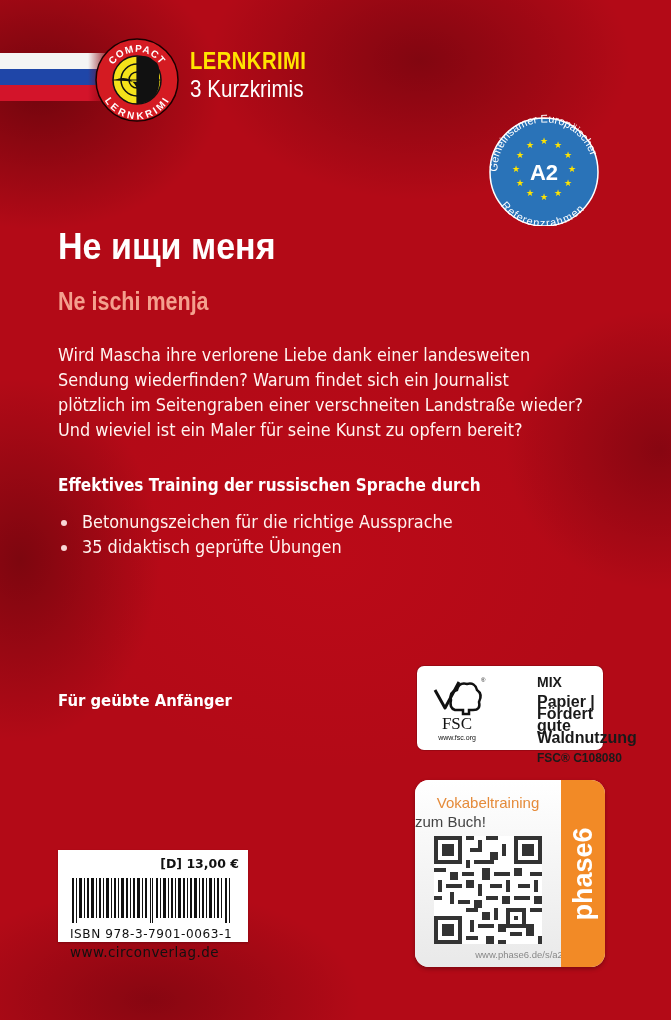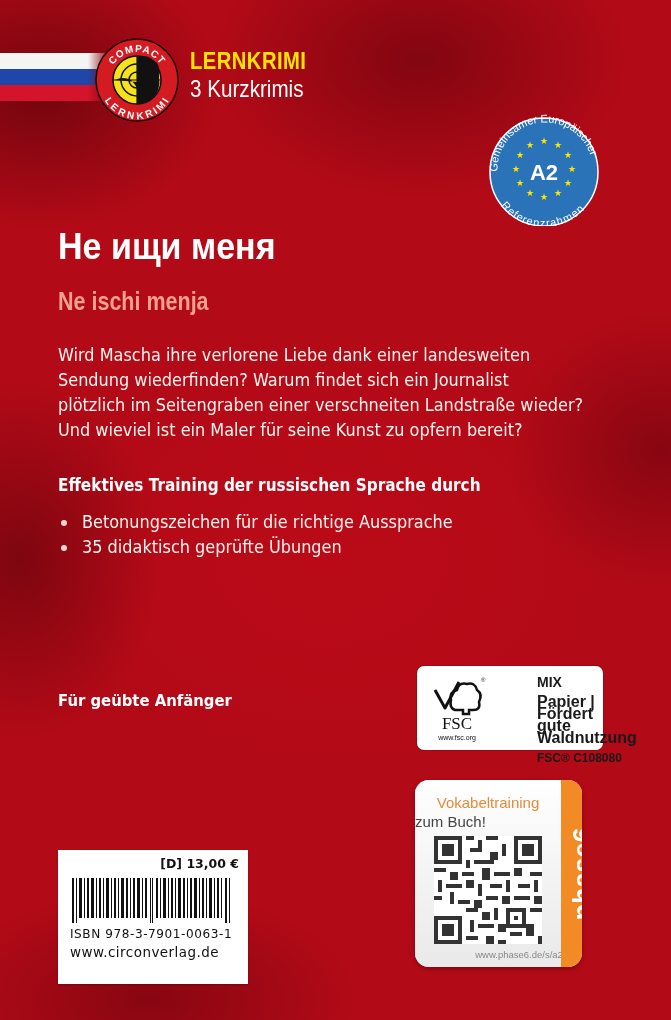--- a/index.html
+++ b/index.html
@@ -61,37 +61,37 @@
   .fsc { left: 417px; top: 666px; width: 186px; height: 84px; background: #ffffff; border-radius: 7px;
     box-shadow: 0 0 0 1px rgba(0,0,0,0.15); }
   .fsc-logo { position: absolute; left: 12px; top: 8px; width: 58px; height: 70px; }
   .fsc-text { position: absolute; left: 78px; top: 8px; width: 104px; color: #1a1a1a;
     font-family: "Liberation Sans", sans-serif; margin-left: 42px; }
   .fsc-mix { font-size: 14px; font-weight: bold; line-height: 16px; }
   .fsc-desc { font-size: 16px; font-weight: bold; line-height: 12px; margin-top: 6px; }
   .fsc-code { font-size: 12px; font-weight: bold; line-height: 16px; margin-top: 6px; white-space: nowrap; }
 
   
-  .p6 { left: 415px; top: 780px; width: 167px; height: 187px; border-radius: 14px; overflow: hidden;
+  .p6 { left: 415px; top: 780px; width: 190px; height: 187px; border-radius: 14px; overflow: hidden;
     background: #f4f4f4; box-shadow: 0 2px 4px rgba(0,0,0,0.3); }
   .p6-main { position: absolute; left: 0; top: 0; width: 146px; height: 187px;
     background: linear-gradient(180deg, #ffffff, #e9e9e9); }
   .p6-side { position: absolute; left: 146px; top: 0; width: 44px; height: 187px; background: #f28a26; }
   .p6-brand { position: absolute; left: 22px; top: 94px; transform: translate(-50%, -50%) rotate(-90deg);
     color: #ffffff; font-weight: bold; font-size: 27px; font-family: "Liberation Sans", sans-serif; white-space: nowrap; }
   .p6-head1 { position: absolute; left: 0; width: 146px; top: 14px; text-align: center; color: #e58b3a;
     font-size: 15px; font-family: "Liberation Sans", sans-serif; }
   .p6-head2 { position: absolute; left: 0; width: 146px; top: 33px; text-align: left; color: #444;
     font-size: 15px; font-family: "Liberation Sans", sans-serif; }
   .p6-qr { position: absolute; left: 19px; top: 56px; width: 108px; height: 108px; }
   .p6-url { position: absolute; left: 0; width: 146px; top: 169px; text-align: center; color: #888;
     font-size: 9.5px; font-family: "Liberation Sans", sans-serif; padding-left: 39px; }
 
   
-  .barcode { left: 58px; top: 850px; width: 190px; height: 134px; background: #ffffff;
+  .barcode { left: 58px; top: 850px; width: 190px; height: 92px; background: #ffffff;
     box-shadow: 0 1px 2px rgba(0,0,0,0.25); }
   .price { position: absolute; right: 9px; top: 6px; font-size: 12.5px; font-weight: bold; color: #111;
     font-family: "DejaVu Sans", sans-serif; }
   .bars { position: absolute; left: 14px; top: 28px; width: 160px; height: 45px; }
   .isbn { position: absolute; left: 12px; top: 76px; font-size: 13px; color: #111; letter-spacing: 0.6px;
     font-family: "DejaVu Sans", sans-serif; transform: scaleX(0.93); transform-origin: left; white-space: nowrap; }
   .publisher { position: absolute; left: 12px; top: 94px; font-size: 14.5px; color: #111; letter-spacing: 0.5px;
     font-family: "DejaVu Sans", sans-serif; transform: scaleX(0.93); transform-origin: left; white-space: nowrap; }
 </style>
 </head>

